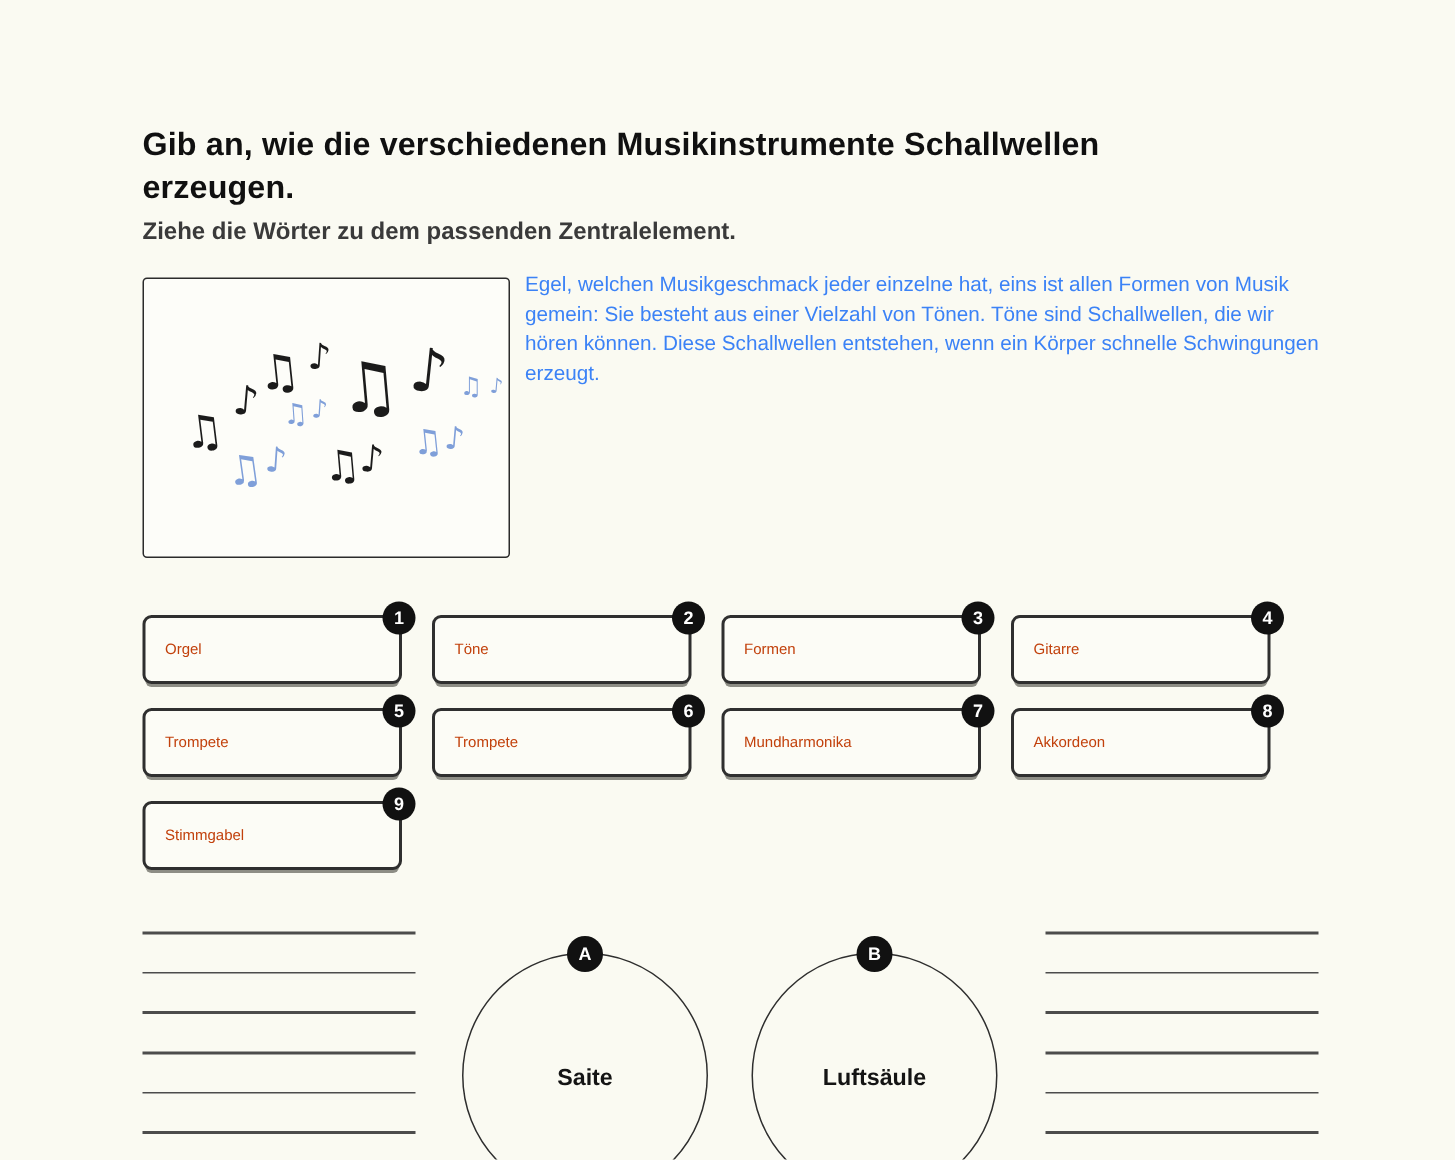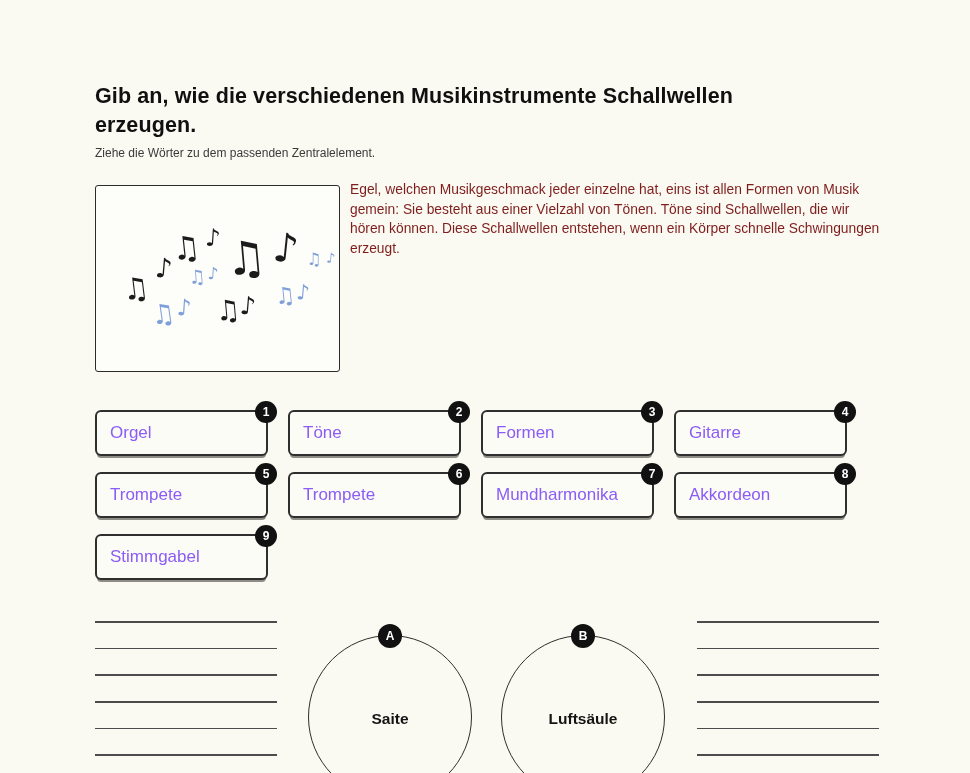--- a/index.html
+++ b/index.html
@@ -14,61 +14,61 @@
   .canvas{position:absolute;inset:0;border-radius:21px;}
 
   
   .title{
     position:absolute;left:95px;top:82px;width:740px;
     font-size:21.5px;line-height:29px;font-weight:700;color:#101010;
     margin:0;letter-spacing:.1px;
   }
   .subtitle{
     position:absolute;left:95px;top:146px;width:700px;
-    font-size:12px;color:#3a3a3a;margin:0;
+    font-size:16px;color:#3a3a3a;margin:0;font-weight:bold;
   }
 
   
   .figure{
     position:absolute;left:95px;top:185px;width:245px;height:187px;
     background:#fdfdf9;
     border:1.5px solid #2b2b2b;border-radius:3px;
     box-sizing:border-box;
   }
   .note{
     position:absolute;
     font-family:"DejaVu Sans", sans-serif;
     line-height:1;
     user-select:none;
   }
 
   
   .intro{
     position:absolute;left:350px;top:180px;width:530px;
-    font-size:13.8px;line-height:19.6px;color:#7f1d1d;
+    font-size:13.8px;line-height:19.6px;color:#3b82f6;
   }
   .intro p{margin:0;}
 
   
   .chips{
     position:absolute;left:95px;top:410px;width:770px;
     display:flex;flex-wrap:wrap;gap:16px 20px;
   }
   .chip{
     position:relative;
     width:173px;height:46px;
     box-sizing:border-box;
     background:#fcfcf6;
     border:2px solid #2f2f2f;border-radius:6px;
     display:flex;align-items:center;
     padding-left:13px;
     box-shadow:0 4px 0 -2px #8d8d85;
     cursor:grab;
   }
-  .chip-label{font-size:17px;color:#8b5cf6;}
+  .chip-label{font-size:10px;color:#c2410c;}
   .badge{
     position:absolute;top:-11px;right:-11px;
     width:22px;height:22px;border-radius:50%;
     background:#111;color:#fff;
     font-size:12px;font-weight:700;
     display:flex;align-items:center;justify-content:center;
   }
 
   
   .lines{position:absolute;top:621px;width:182px;}

